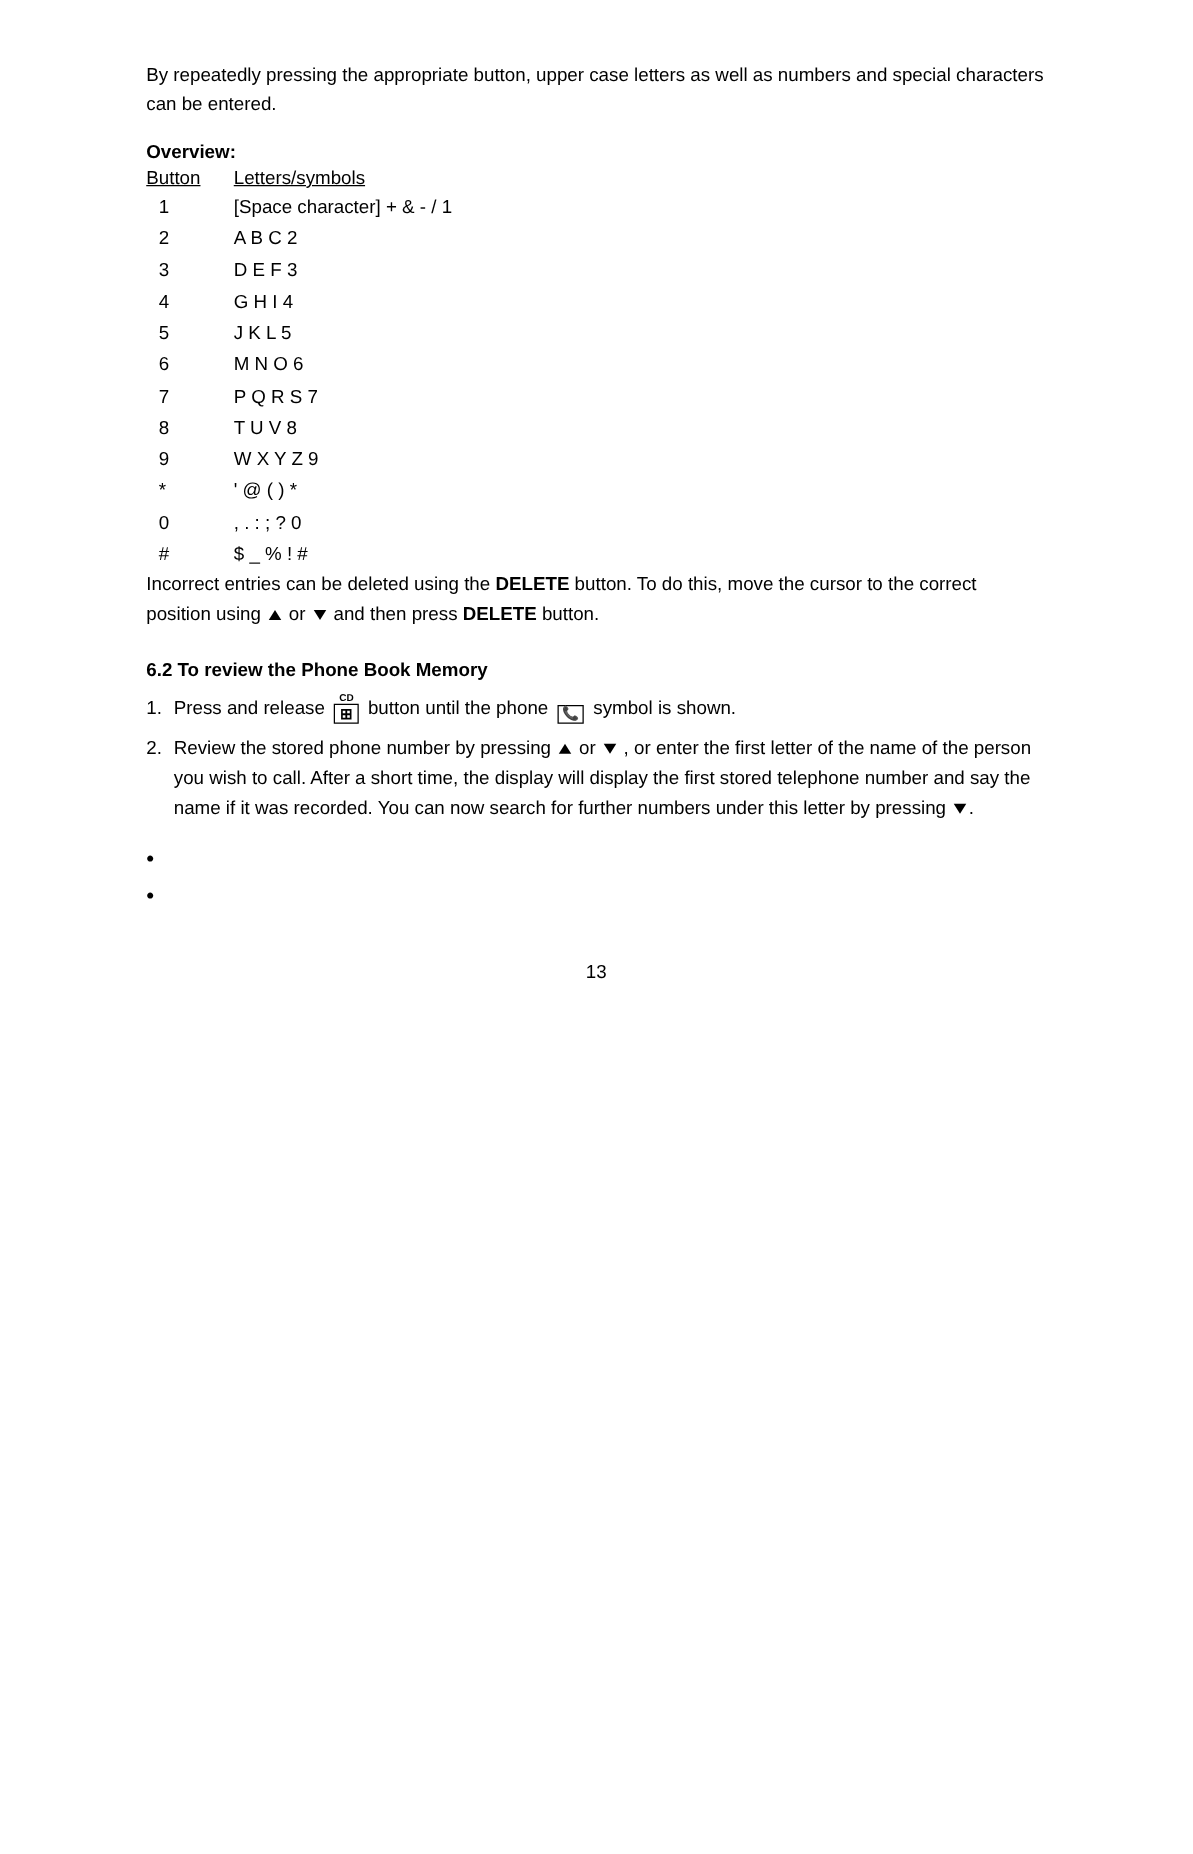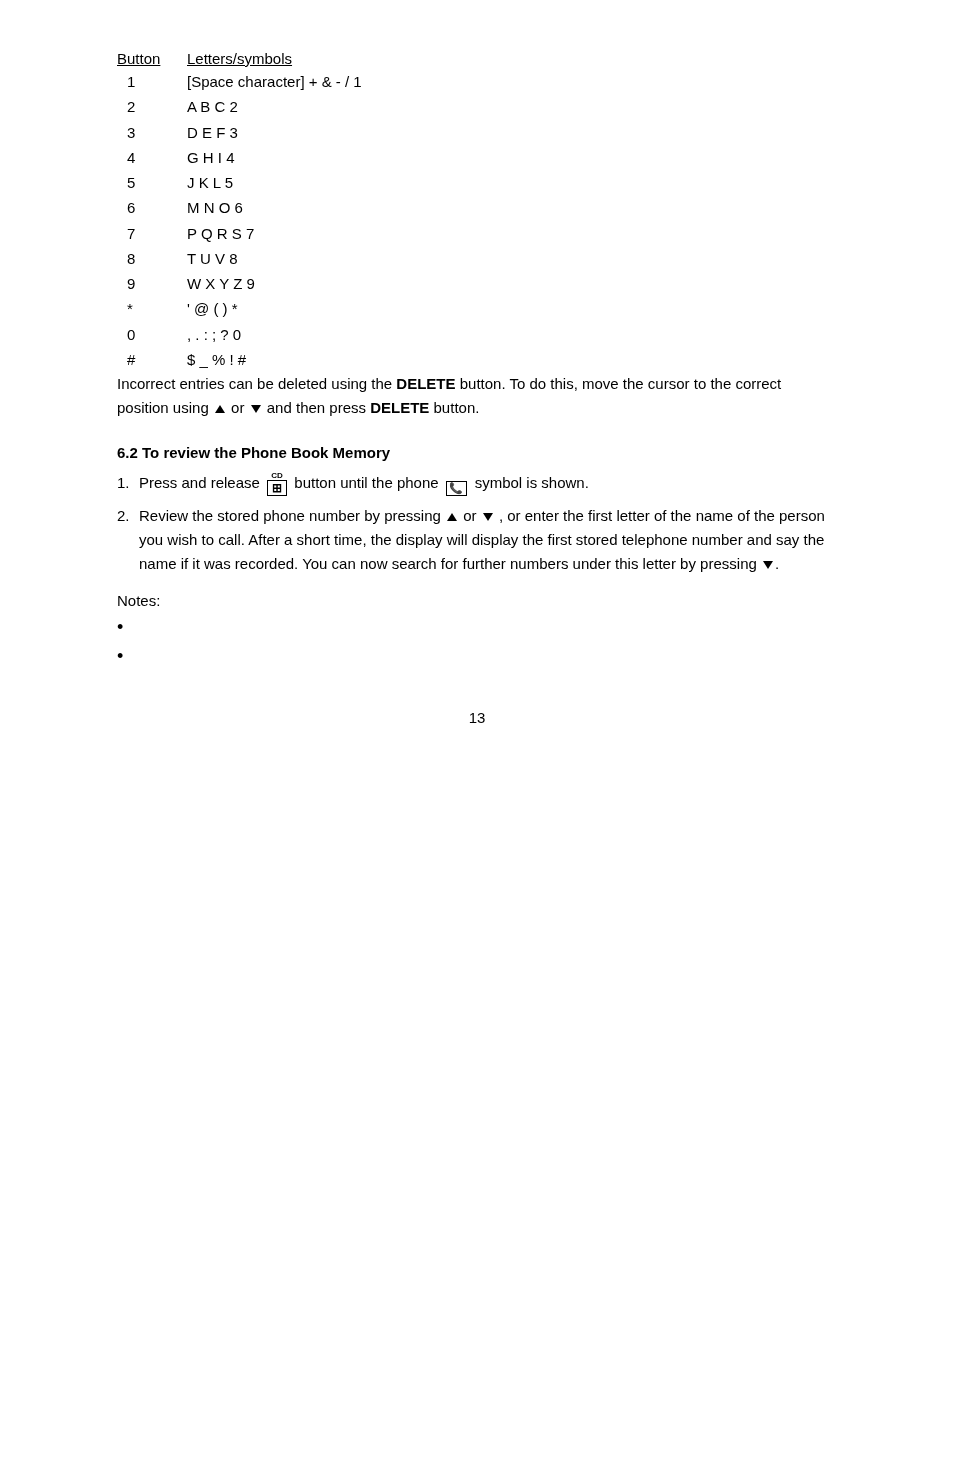--- a/index.html
+++ b/index.html
@@ -168,21 +168,23 @@
       vertical-align: middle;
       margin: 0 2px;
     }
   </style>
 </head>
 <body>
 
 <div class="page">
 
 
-
+  <p class="intro-text">By repeatedly pressing the appropriate button, upper case letters as well as numbers and special characters can be entered.</p>
+
+  <div class="overview-title">Overview:</div>
 
   <div class="button-table">
     <table>
       <thead>
         <tr>
           <th>Button</th>
           <th>Letters/symbols</th>
         </tr>
       </thead>
       <tbody id="table-body">
@@ -271,21 +273,20 @@
         <span>Review the stored phone number by pressing</span>
         <span class="arrow-up"></span>
         <span>or</span>
         <span class="arrow-down"></span>
         <span>, or enter the first letter of the name of the person you wish to call. After a short time, the display will display the first stored telephone number and say the name if it was recorded. You can now search for further numbers under this letter by pressing</span>
         <span class="arrow-down"></span>.
       </span>
     </div>
   </div>
 
-  <p class="notes-label">Notes:</p>
 
   <ul class="notes-list">
     <li>
       <span class="bullet">•</span>
     </li>
     <li>
       <span class="bullet">•</span>
     </li>
   </ul>
 

